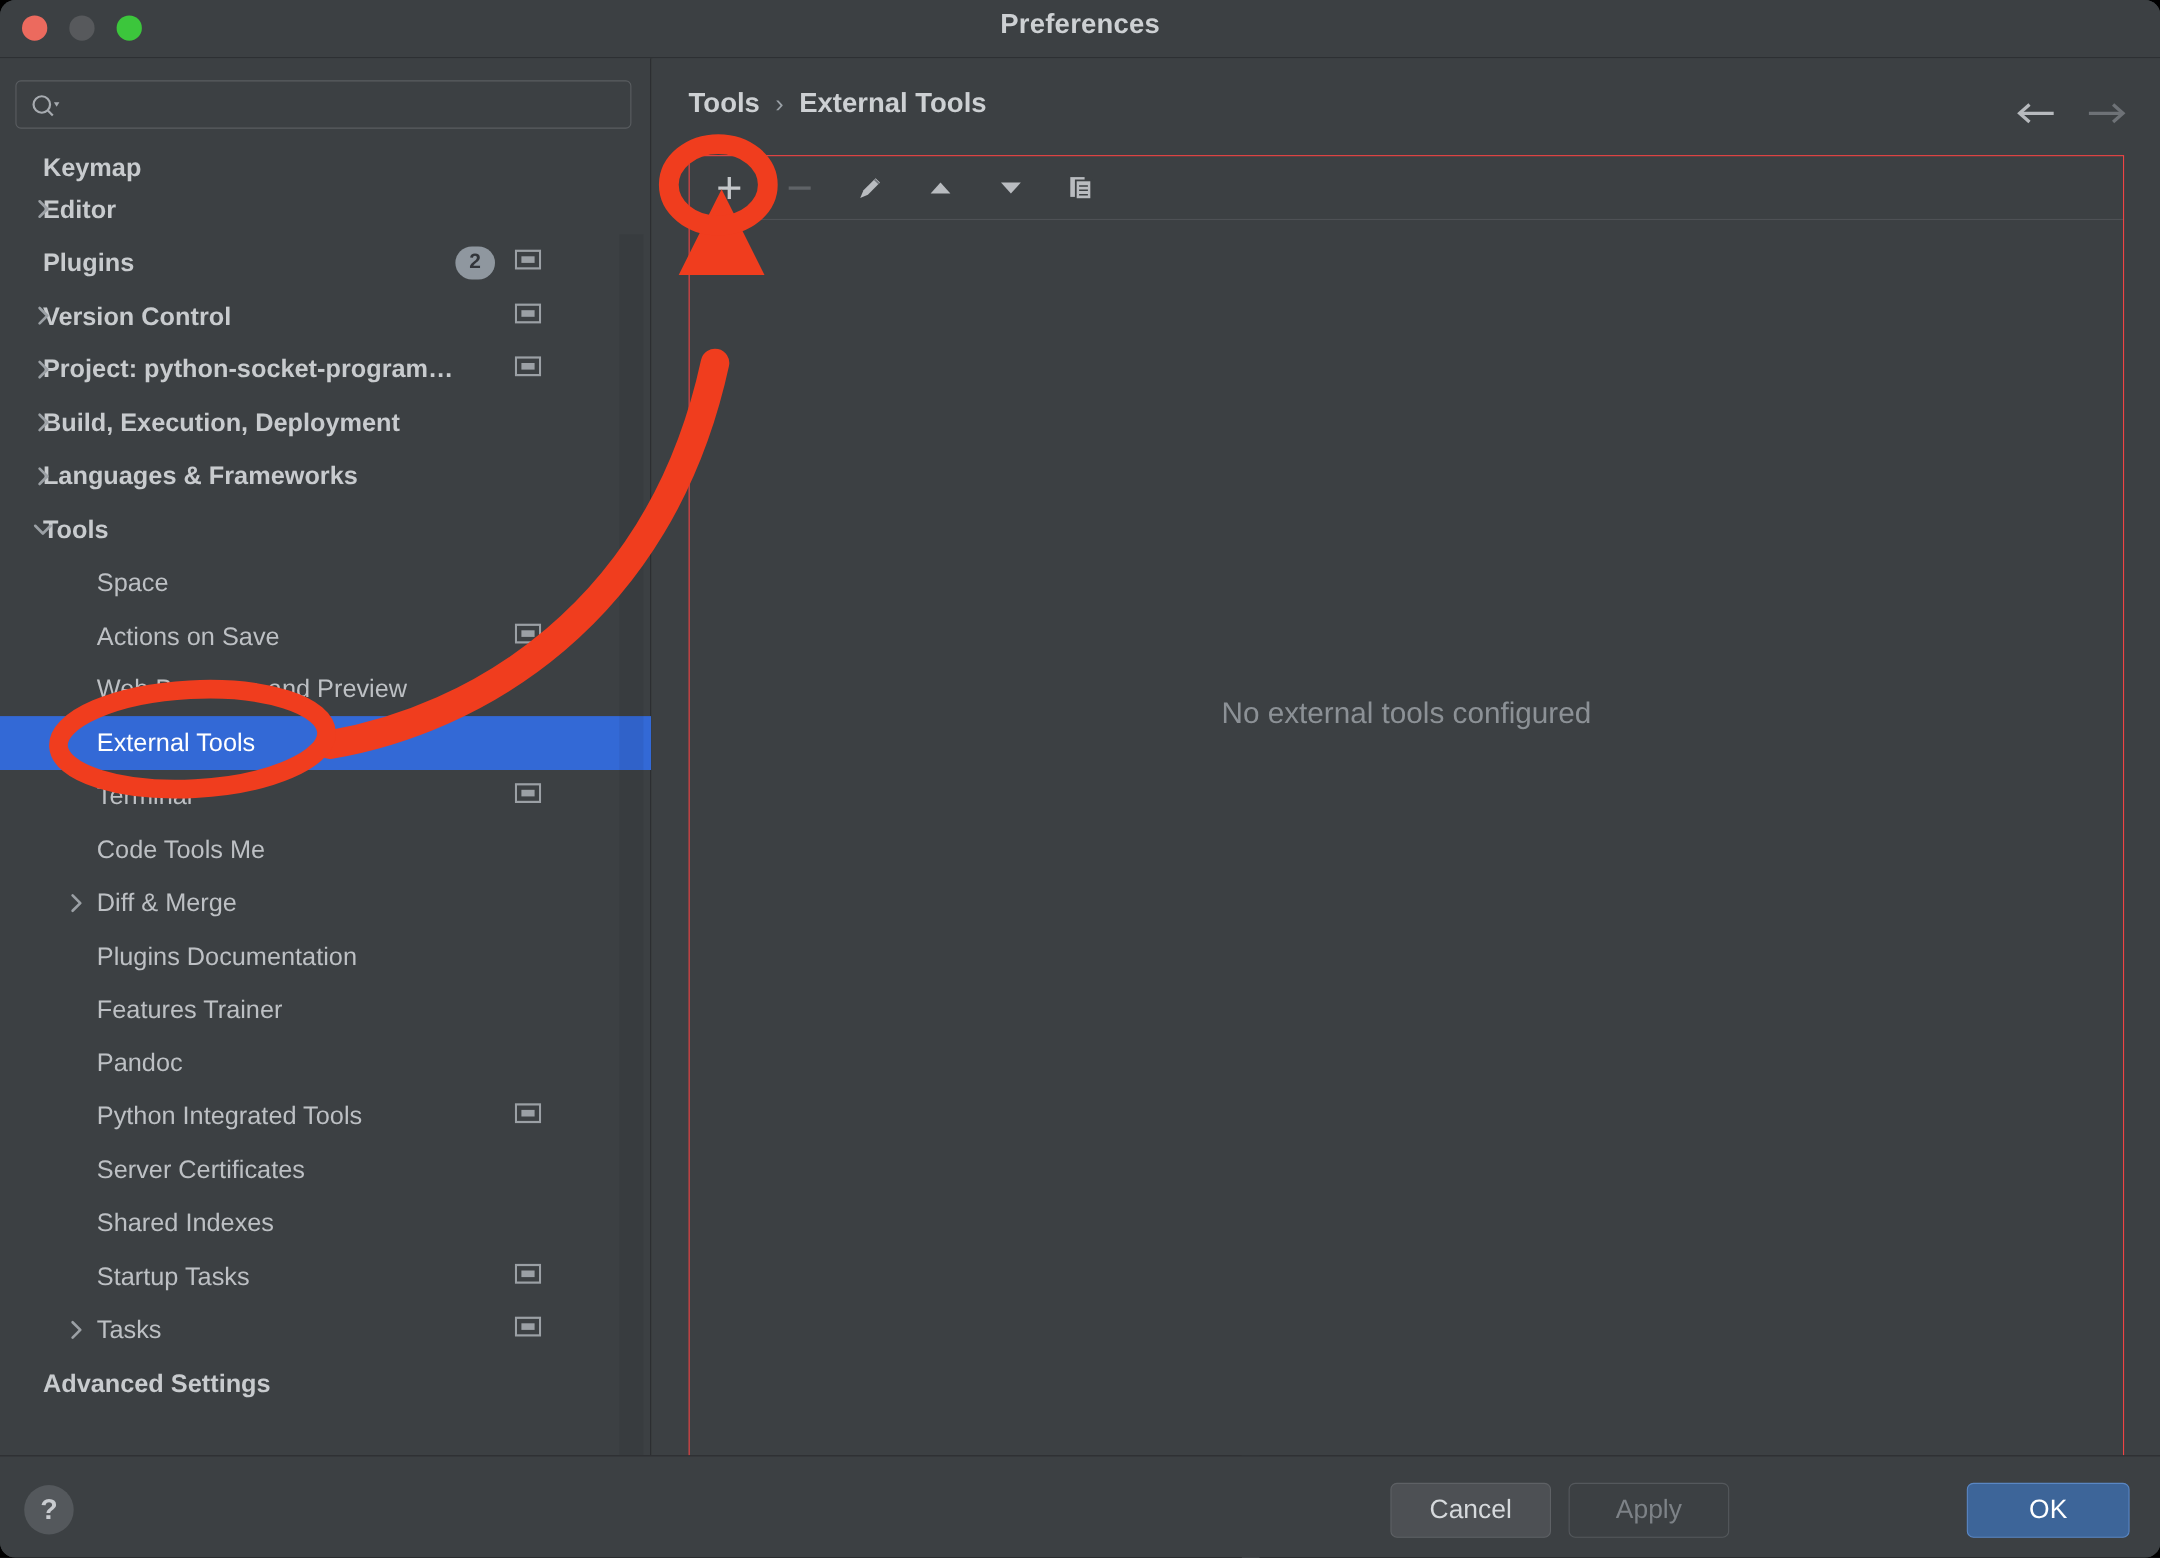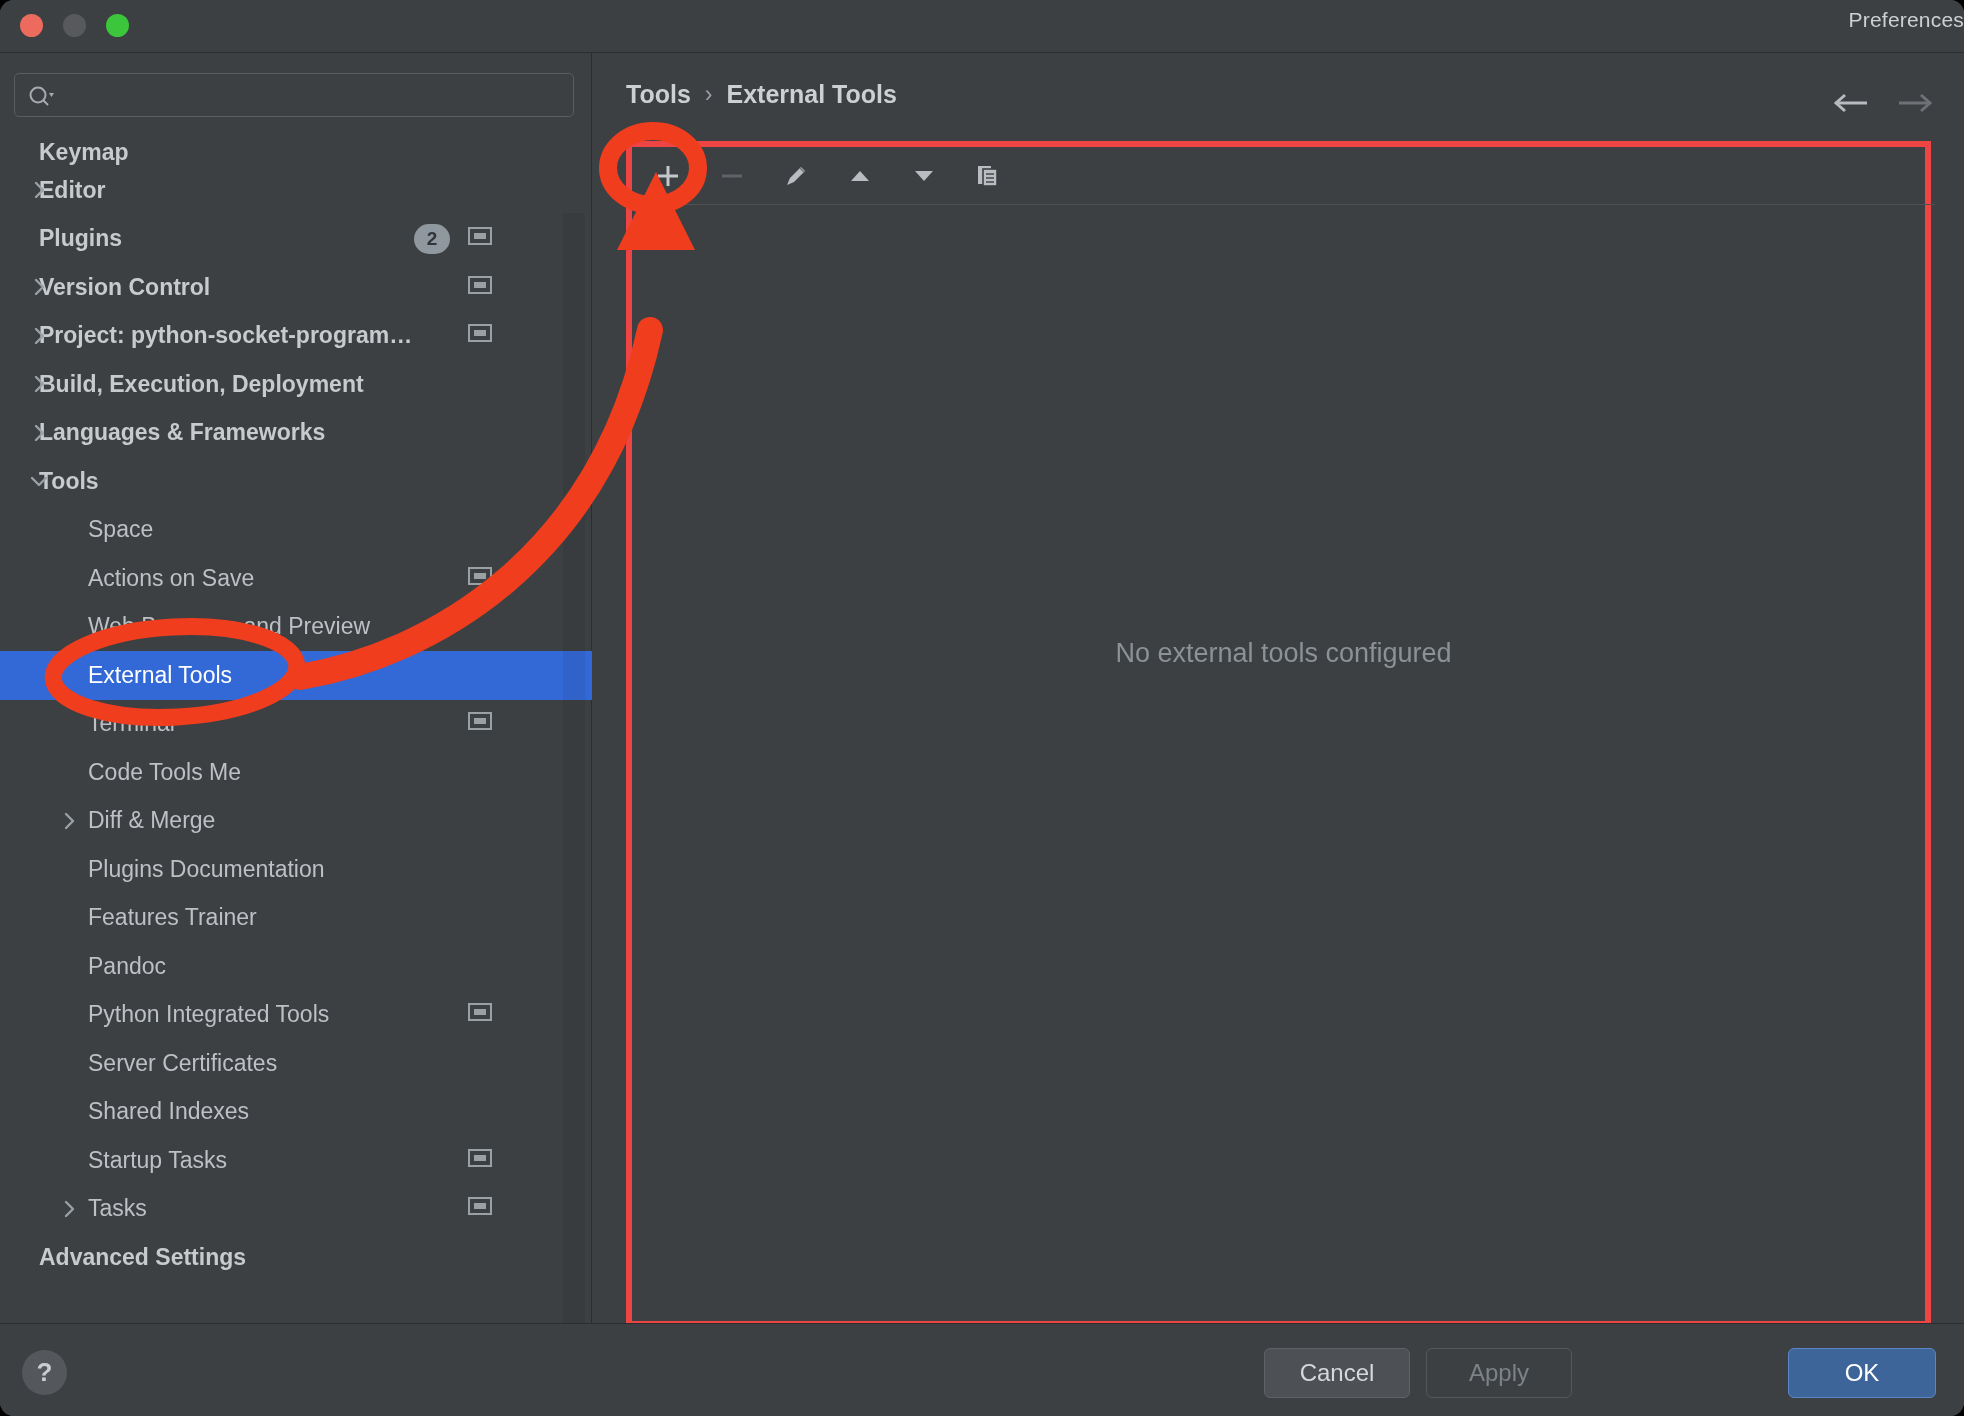--- a/index.html
+++ b/index.html
@@ -23,21 +23,21 @@
     background: #3c4043;
     border-bottom: 1px solid #2b2d30;
   }
   #traffic { position: absolute; left: 20px; top: 14px; display: flex; gap: 20px; }
   .dot { width: 23px; height: 23px; border-radius: 50%; }
   .dot.close { background: #ec6a5e; }
   .dot.min   { background: #57595c; }
   .dot.zoom  { background: #3cc63c; }
   #window-title {
     position: absolute; left: 0; top: 8px; width: 1964px;
-    text-align: right; color: #cdd0d3; font-size: 21px; font-weight: normal;
+    text-align: center; color: #cdd0d3; font-size: 25px; font-weight: bold;
     letter-spacing: .2px;
   }
 
   
   #sidebar {
     position: absolute; left: 0; top: 53px; width: 592px; height: 1270px;
     background: #3c4043;
     border-right: 1px solid #2b2d30;
   }
   #search-wrap {
@@ -106,21 +106,21 @@
     position: absolute; left: 33px; top: 27px;
     display: flex; align-items: center; gap: 14px;
     color: #cdd0d3; font-size: 25px; font-weight: bold;
   }
   #breadcrumb .sep { color: #9aa0a6; font-weight: normal; font-size: 23px; }
   #nav-arrows { position: absolute; right: 28px; top: 30px; display: flex; gap: 26px; }
   .navbtn { width: 40px; height: 40px; display: flex; align-items: center; justify-content: center; }
 
   #content-frame {
     position: absolute; left: 33px; top: 88px; width: 1305px; height: 1186px;
-    border: 6px solid #ef4444;
+    border: 1px solid #ef4444;
   }
   #toolbar {
     position: absolute; left: 0; top: 0; width: 1303px; height: 58px;
     border-bottom: 1px solid #4e5155;
     display: flex; align-items: center; padding-left: 10px; gap: 12px;
   }
   .tbtn {
     width: 52px; height: 48px;
     display: flex; align-items: center; justify-content: center;
   }

